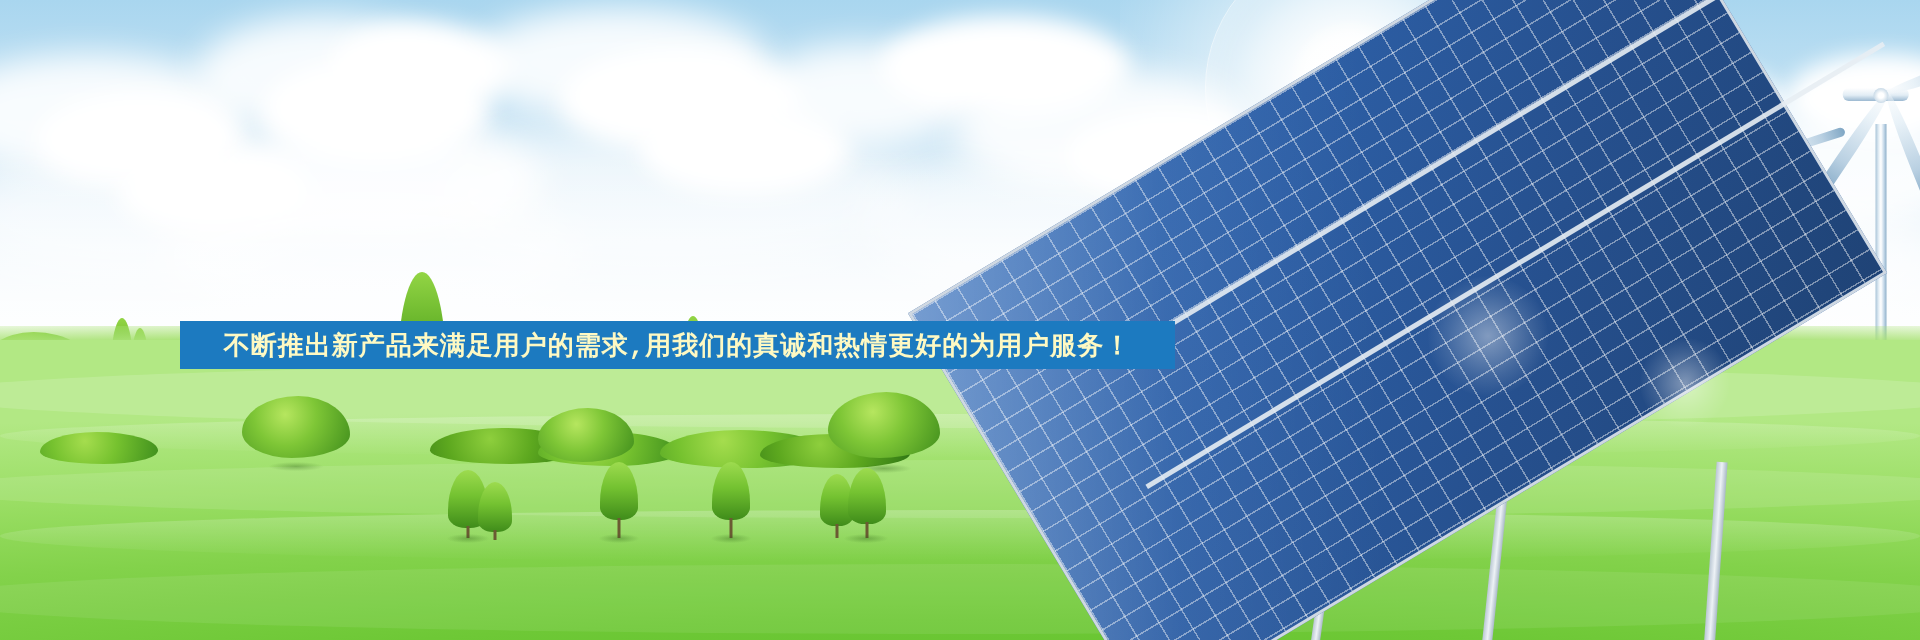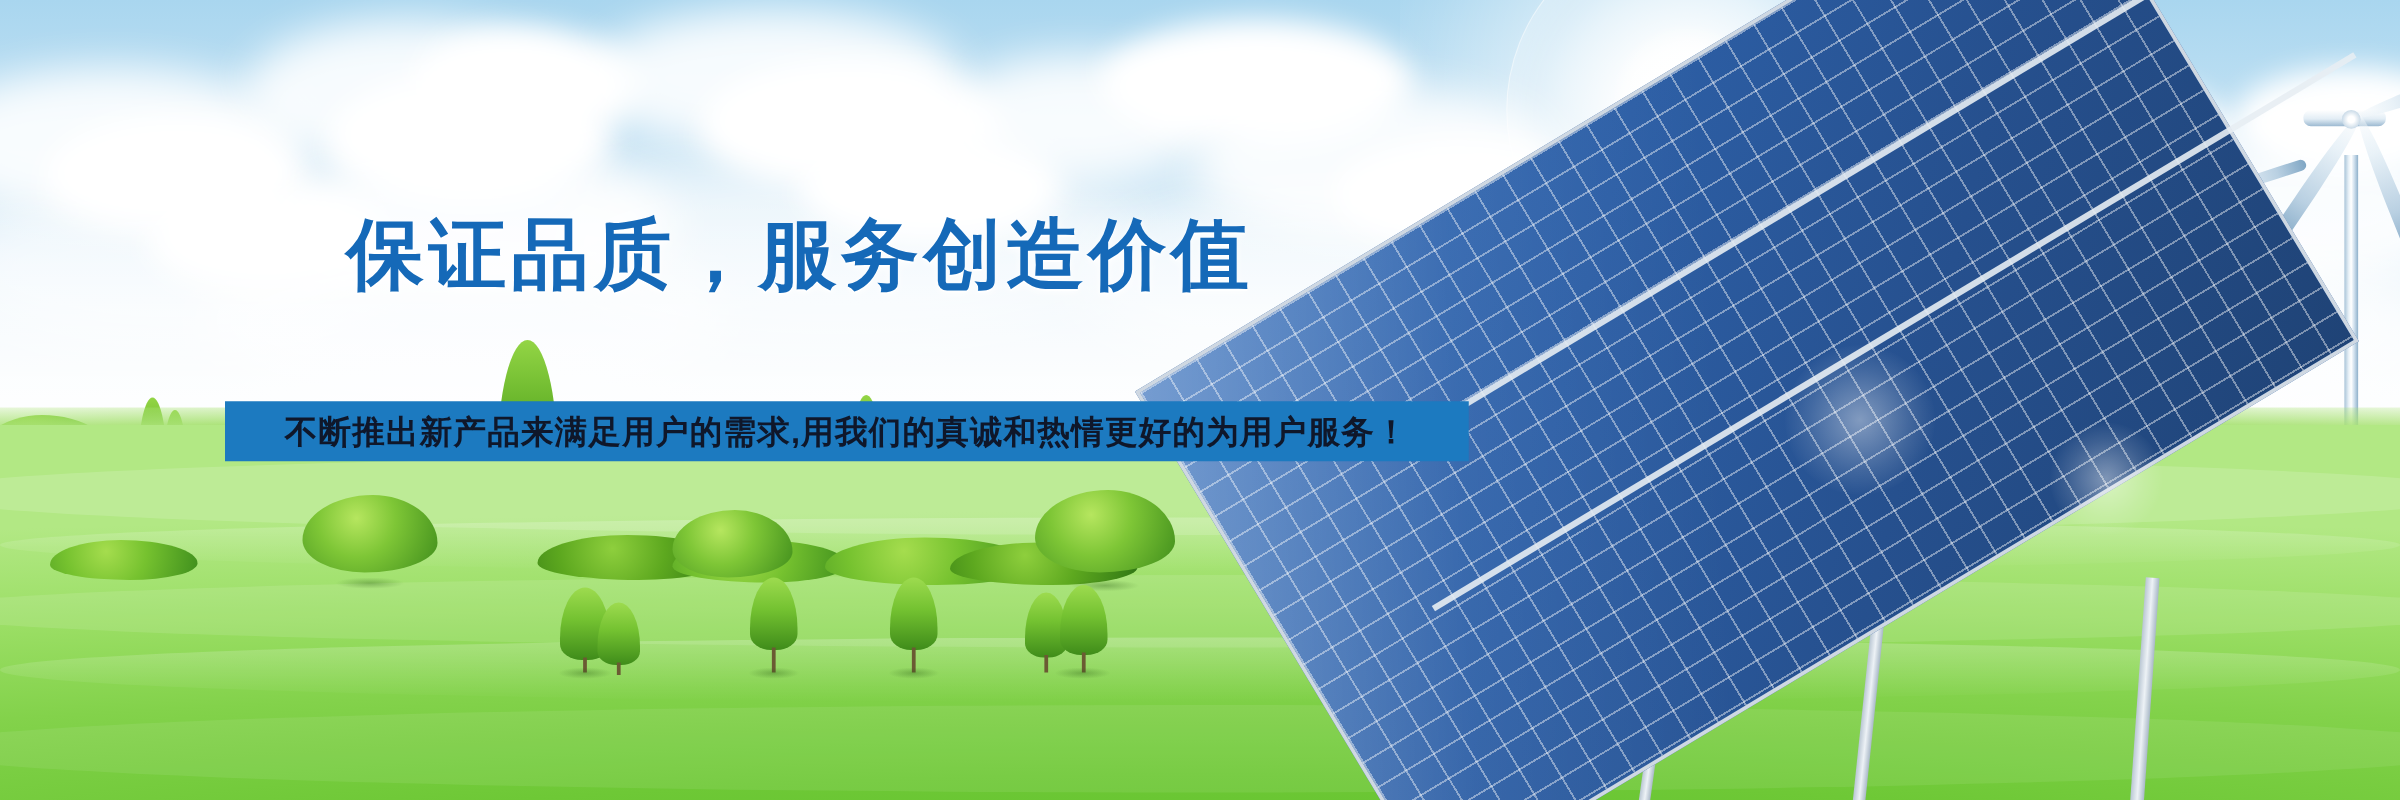--- a/index.html
+++ b/index.html
@@ -147,22 +147,23 @@
     text-shadow:0 1px 0 rgba(255,255,255,.85), 0 2px 7px rgba(255,255,255,.9);
     white-space:nowrap;
   }
   .subbar{
     position:absolute;left:180px;top:321px;width:995px;height:48px;
     background:#1c7ac0;
   }
   .subbar-text{
     position:absolute;left:0;top:0;width:100%;height:48px;
     display:flex;align-items:center;justify-content:center;
-    color:#0f172a;font-size:26px;font-weight:bold;letter-spacing:1px;
+    color:#fef9c3;font-size:26px;font-weight:bold;letter-spacing:1px;
     white-space:nowrap;
+    font-family:Liberation Mono, monospace;
   }
 </style>
 </head>
 <body>
 
 <div id="banner">
 
   <div class="sky">
 
     <div class="sun-flare"></div>
@@ -357,19 +358,18 @@
       <div class="panel-sheen"></div>
     </div>
 
     <div class="panel-frame" style="left:-22px;top:84px;width:860px;height:5px;transform:rotate(-31deg);transform-origin:0% 100%;opacity:.9;"></div>
     <div class="panel-frame" style="left:-22px;top:232px;width:860px;height:5px;transform:rotate(-31deg);transform-origin:0% 100%;opacity:.9;"></div>
 
     <div class="panel-glow" style="left:258px;top:24px;"></div>
     <div class="panel-glow" style="left:470px;top:86px;width:90px;height:90px;"></div>
   </div>
 
-  <div class="headline">保证品质，服务创造价值</div>
 
   <div class="subbar">
     <div class="subbar-text">不断推出新产品来满足用户的需求,用我们的真诚和热情更好的为用户服务！</div>
   </div>
 
 </div>
 
 </body></html>

